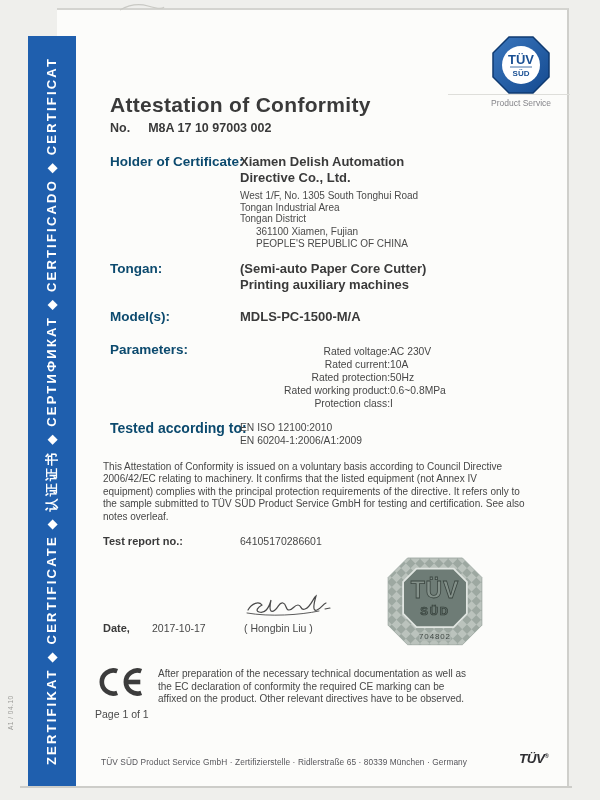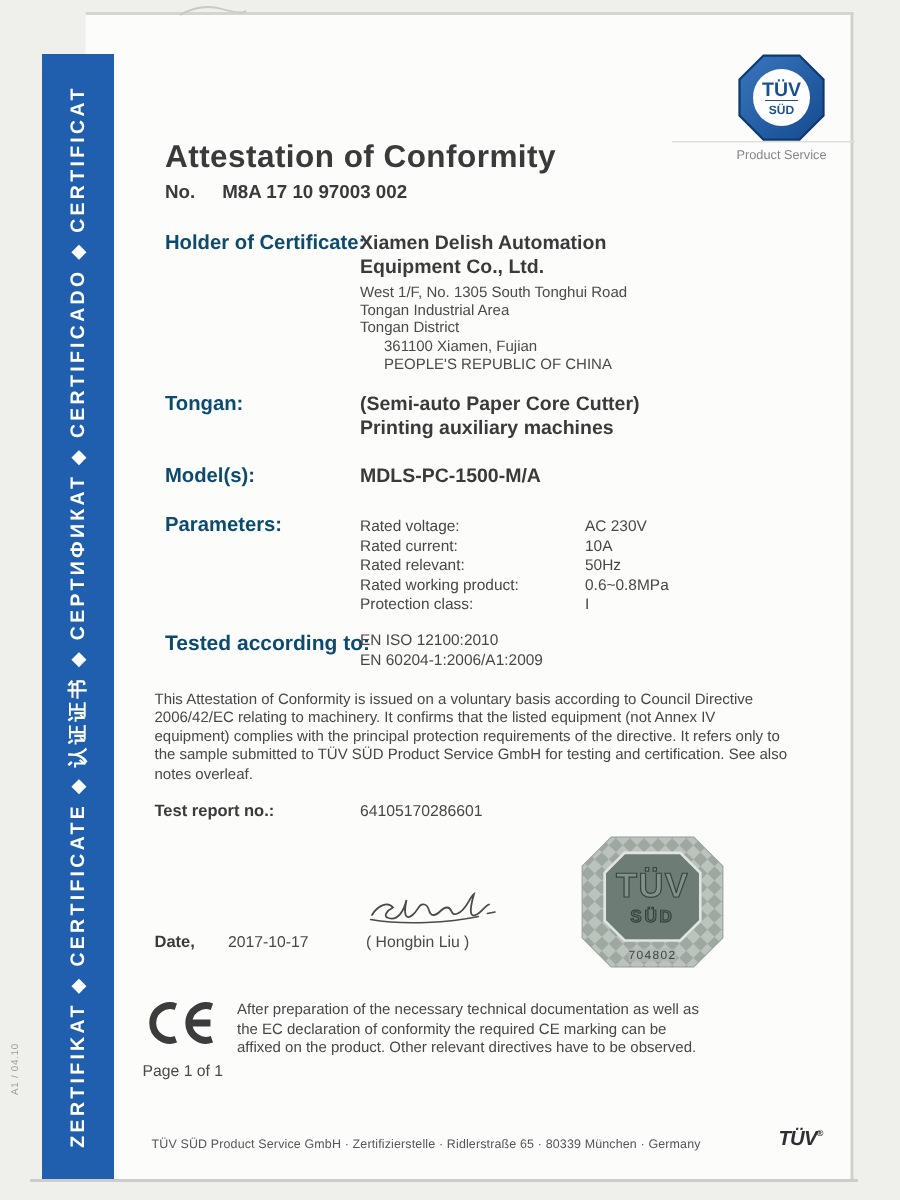--- a/index.html
+++ b/index.html
@@ -36,21 +36,21 @@
   .logo-caption-line{left:448px;top:94px;width:122px;height:1px;background:#dededa;}
   .logo-caption{left:478px;top:98px;width:86px;text-align:center;font-size:8.5px;color:#85858a;}
   
   .lbl{font-weight:bold;font-size:13.5px;color:#0c4a6e;left:110px;}
   .val-b{font-weight:bold;font-size:13px;color:#3a3a3a;left:240px;line-height:16px;}
   .small{font-size:10px;color:#4a4a4a;line-height:11.6px;left:240px;}
   .statement{
     left:103px;top:461px;width:424px;font-size:10px;line-height:12.4px;color:#474747;
   }
   .params{left:240px;top:345px;width:270px;font-size:10.3px;color:#474747;}
-  .params .row{display:flex;line-height:13px;}
+  .params .row{display:flex;line-height:13px;text-align:right;}
   .params .n{width:150px;}
   .standards{left:240px;top:422px;font-size:10.3px;color:#474747;line-height:12.6px;}
   .report-lbl{left:103px;top:535px;font-weight:bold;font-size:11px;color:#3a3a3a;}
   .report-val{left:240px;top:535px;font-size:10.5px;color:#474747;}
   .date-lbl{left:103px;top:622px;font-weight:bold;font-size:11px;color:#3a3a3a;}
   .date-val{left:152px;top:622px;font-size:10.5px;color:#474747;}
   .signer{left:244px;top:622px;font-size:10.5px;color:#4a4a4a;}
   .ce-text{left:158px;top:668px;width:312px;font-size:10px;line-height:12.5px;color:#474747;}
   .page-num{left:95px;top:708px;font-size:10.5px;color:#4a4a4a;}
   .footer-text{left:101px;top:757px;font-size:8.3px;color:#55555a;letter-spacing:0.1px;}
@@ -89,21 +89,21 @@
 <div class="abs logo-caption">Product Service</div>
 
 <div class="abs page-title">Attestation of Conformity</div>
 <div class="abs cert-no">
   <span>No.</span><span class="num">M8A 17 10 97003 002</span>
 </div>
 
 <div class="abs lbl" style="top:154px;">Holder of Certificate:</div>
 <div class="abs val-b" style="top:154px;">
   <div>Xiamen Delish Automation</div>
-  <div>Equipment Co., Ltd.</div>
+  <div>Directive Co., Ltd.</div>
 </div>
 <div class="abs small" style="top:190px;">
   <div>West 1/F, No. 1305 South Tonghui Road</div>
   <div>Tongan Industrial Area</div>
   <div>Tongan District</div>
 </div>
 <div class="abs small" style="top:226px;margin-left:16px;">
   <div>361100 Xiamen, Fujian</div>
   <div>PEOPLE'S REPUBLIC OF CHINA</div>
 </div>
@@ -121,21 +121,21 @@
 <div class="abs params">
   <div class="row">
     <span class="n">Rated voltage:</span>
     <span>AC 230V</span>
   </div>
   <div class="row">
     <span class="n">Rated current:</span>
     <span>10A</span>
   </div>
   <div class="row">
-    <span class="n">Rated relevant:</span>
+    <span class="n">Rated protection:</span>
     <span>50Hz</span>
   </div>
   <div class="row">
     <span class="n">Rated working product:</span>
     <span>0.6~0.8MPa</span>
   </div>
   <div class="row">
     <span class="n">Protection class:</span>
     <span>I</span>
   </div>

